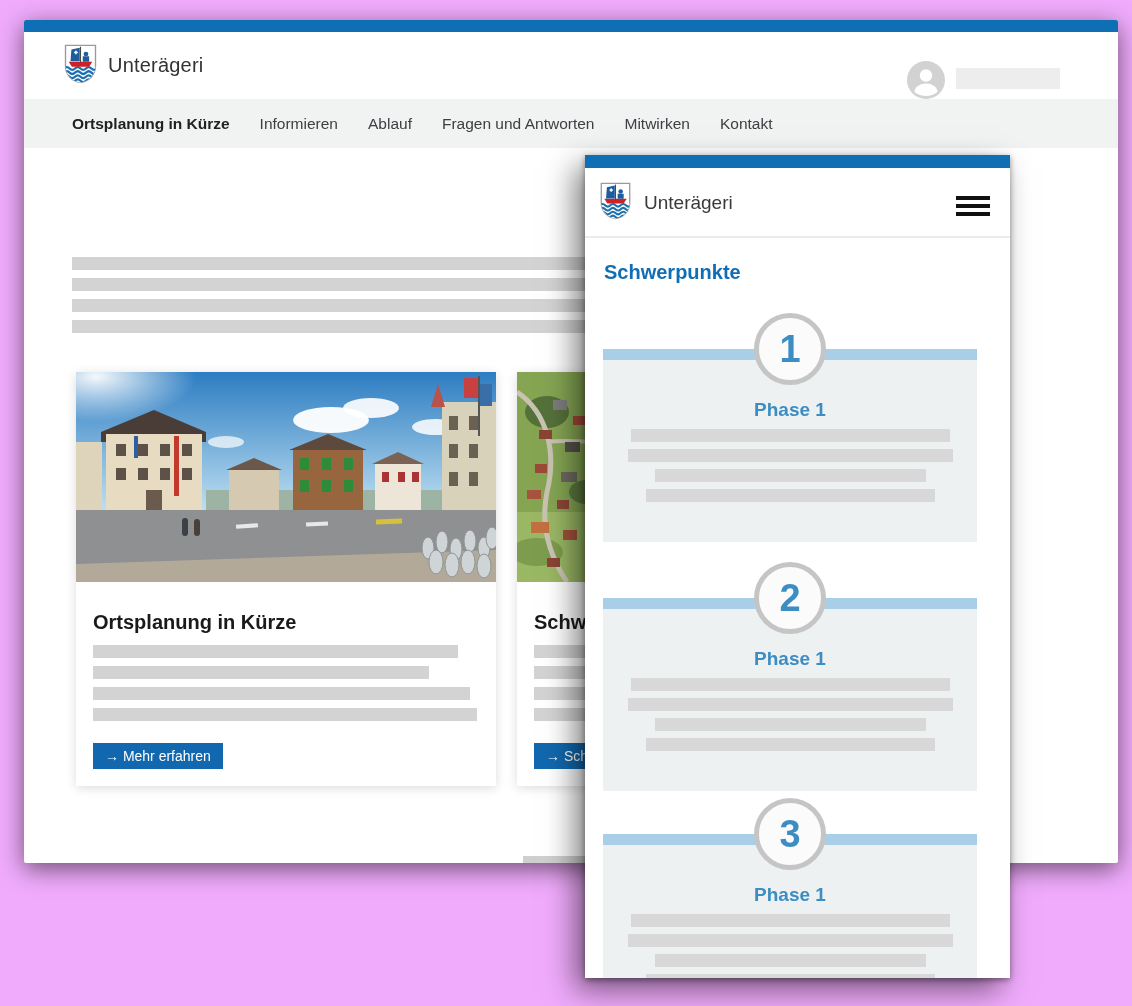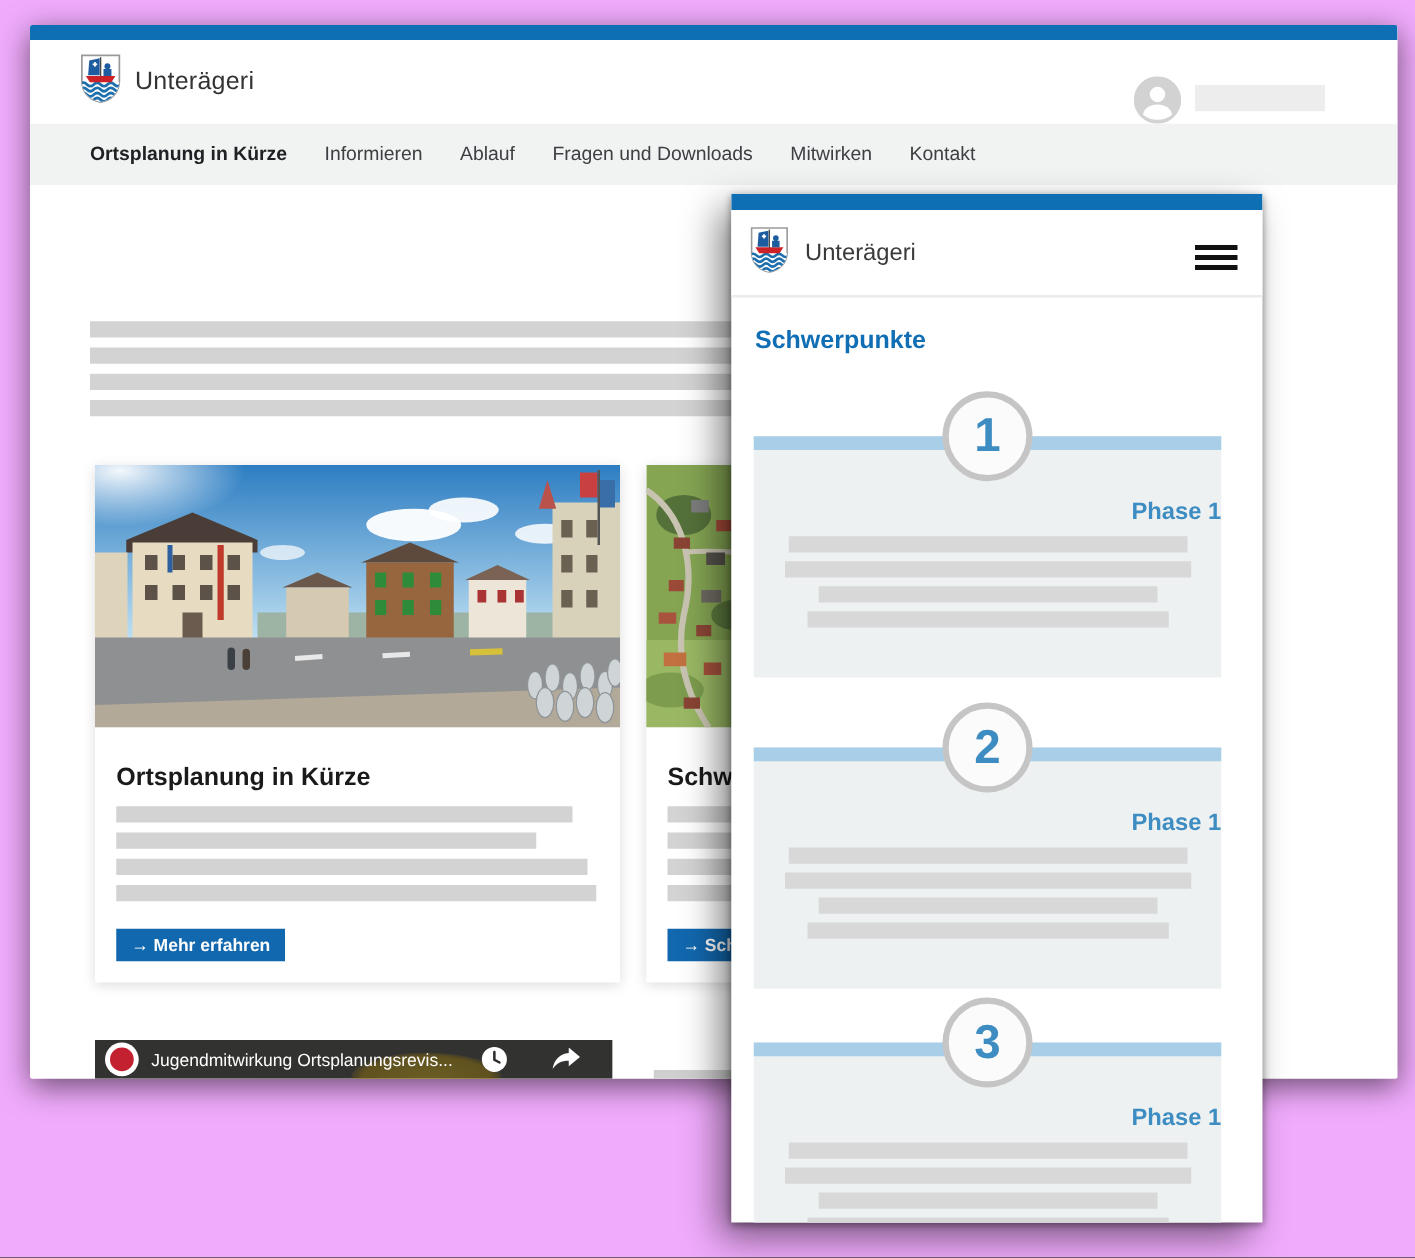--- a/index.html
+++ b/index.html
@@ -31,21 +31,21 @@
 
   .card{position:absolute;top:352px;width:420px;height:414px;background:#fff;
         box-shadow:0 2px 10px rgba(0,0,0,.14);}
   .card.c1{left:52px;} .card.c2{left:493px;}
   .card-img{height:210px;overflow:hidden;}
   .card-img svg{display:block;}
   .card-title{margin:28px 17px 11px;font-size:20px;line-height:24px;font-weight:bold;color:#1a1a1a;}
   .card-lines{margin:0 17px;}
   .card-lines .sk{margin-bottom:8px;}
   .card-btn{position:absolute;left:17px;bottom:17px;height:26px;display:inline-flex;align-items:center;
-            padding:0 12px;background:#1268ae;color:#fff;font-size:14px;font-weight:bold;border:none;cursor:pointer;white-space:nowrap;}
+            padding:0 12px;background:#1268ae;color:#fff;font-size:14px;font-weight:normal;border:none;cursor:pointer;white-space:nowrap;}
 
   .video{position:absolute;left:52px;top:812px;width:414px;height:31px;overflow:hidden;}
   .v-thumb{position:absolute;inset:0;background:#53524e;}
   .v-blob{position:absolute;left:205px;top:10px;width:120px;height:40px;border-radius:50%;
           background:radial-gradient(ellipse at center,#e3c32d 0%,#caa41f 60%,rgba(120,100,20,0) 75%);}
   .v-bar{position:absolute;inset:0;background:rgba(30,30,30,.62);display:flex;align-items:center;padding-left:8px;}
   .v-avatar{width:27px;height:27px;border-radius:50%;background:#fff;flex:none;display:flex;align-items:center;justify-content:center;}
   .v-avatar i{width:19px;height:19px;border-radius:50%;background:#c42130;display:block;}
   .v-title{margin-left:10px;color:#fff;font-size:14px;white-space:nowrap;}
   .v-clock{position:absolute;left:309px;top:5px;}
@@ -65,21 +65,21 @@
   .m-divider{position:absolute;left:0;top:81px;width:100%;height:2px;background:#ebebeb;}
   .m-title{position:absolute;left:19px;top:106px;margin:0;font-size:20px;font-weight:bold;color:#0f6eb4;}
 
   .phase{position:absolute;left:18px;width:374px;}
   .phase.p1{top:158px;} .phase.p2{top:407px;} .phase.p3{top:643px;}
   .ph-circle{position:relative;z-index:2;width:72px;height:72px;margin:0 auto;border-radius:50%;
              border:5px solid #c5c5c5;background:#fbfbfb;display:flex;align-items:center;justify-content:center;}
   .ph-num{font-size:38px;font-weight:bold;color:#3e8dc2;}
   .ph-card{position:relative;margin-top:-36px;height:193px;background:#eef1f2;}
   .ph-bluebar{position:absolute;left:0;top:0;width:100%;height:11px;background:#a9cee8;}
-  .ph-label{padding-top:50px;text-align:right;font-size:19px;line-height:22px;font-weight:bold;color:#3e8dc2;}
+  .ph-label{padding-top:50px;text-align:center;font-size:19px;line-height:22px;font-weight:bold;color:#3e8dc2;}
   .ph-lines{margin-top:8px;}
   .ph-lines .sk{margin:0 auto 7px;background:#d8d8d8;}
 </style>
 </head>
 <body>
 
 <div class="canvas">
 
   <div class="desktop">
     <div class="d-topbar"></div>
@@ -119,21 +119,21 @@
           <path d="M7.5,31 a11.5,8.5 0 0 1 23,0 a19,19 0 0 1 -23,0 Z" fill="#ffffff"></path>
         </svg>
       </span>
       <span class="hdr-bar"></span>
     </div>
 
     <div class="d-subnav">
       <span class="subnav-item active">Ortsplanung in Kürze</span>
       <span class="subnav-item">Informieren</span>
       <span class="subnav-item">Ablauf</span>
-      <span class="subnav-item">Fragen und Downloads</span>
+      <span class="subnav-item">Fragen und Antworten</span>
       <span class="subnav-item">Mitwirken</span>
       <span class="subnav-item">Kontakt</span>
     </div>
 
 
     <div class="d-para">
       <div class="sk" style="width:522px"></div>
       <div class="sk" style="width:522px"></div>
       <div class="sk" style="width:522px"></div>
       <div class="sk" style="width:522px"></div>
@@ -273,42 +273,20 @@
       <h3 class="card-title">Schwe</h3>
       <div class="card-lines">
         <div class="sk" style="width:365px"></div>
         <div class="sk" style="width:336px"></div>
         <div class="sk" style="width:377px"></div>
         <div class="sk" style="width:384px"></div>
       </div>
       <button class="card-btn">→ Schw</button>
     </div>
 
-    <div class="video">
-      <div class="v-thumb">
-          <div class="v-blob"></div>
-        </div>
-      <div class="v-bar">
-        <span class="v-avatar">
-            <i></i>
-          </span>
-        <span class="v-title">Jugendmitwirkung Ortsplanungsrevis...</span>
-      </div>
-      <span class="v-clock">
-        <svg width="21" height="21" viewBox="0 0 21 21">
-          <circle cx="10.5" cy="10.5" r="10" fill="#ffffff"></circle>
-          <path d="M10.5,4.5 V10.8 L14.6,13" fill="none" stroke="#2a2a2a" stroke-width="2" stroke-linecap="round"></path>
-        </svg>
-      </span>
-      <span class="v-share">
-        <svg width="22" height="18" viewBox="0 0 22 18">
-          <path d="M13,0 L22,7.5 L13,15 L13,10.5 C7,10.5 3,12.5 0,17.5 C1,10 6,4.8 13,4.3 Z" fill="#ffffff"></path>
-        </svg>
-      </span>
-    </div>
     <div class="video2"></div>
   </div>
 
   <div class="mobile">
     <div class="m-topbar"></div>
 
     <div class="m-header">
       <span class="logo">
         <svg width="31" height="38" viewBox="0 0 36 44">
           <defs>

